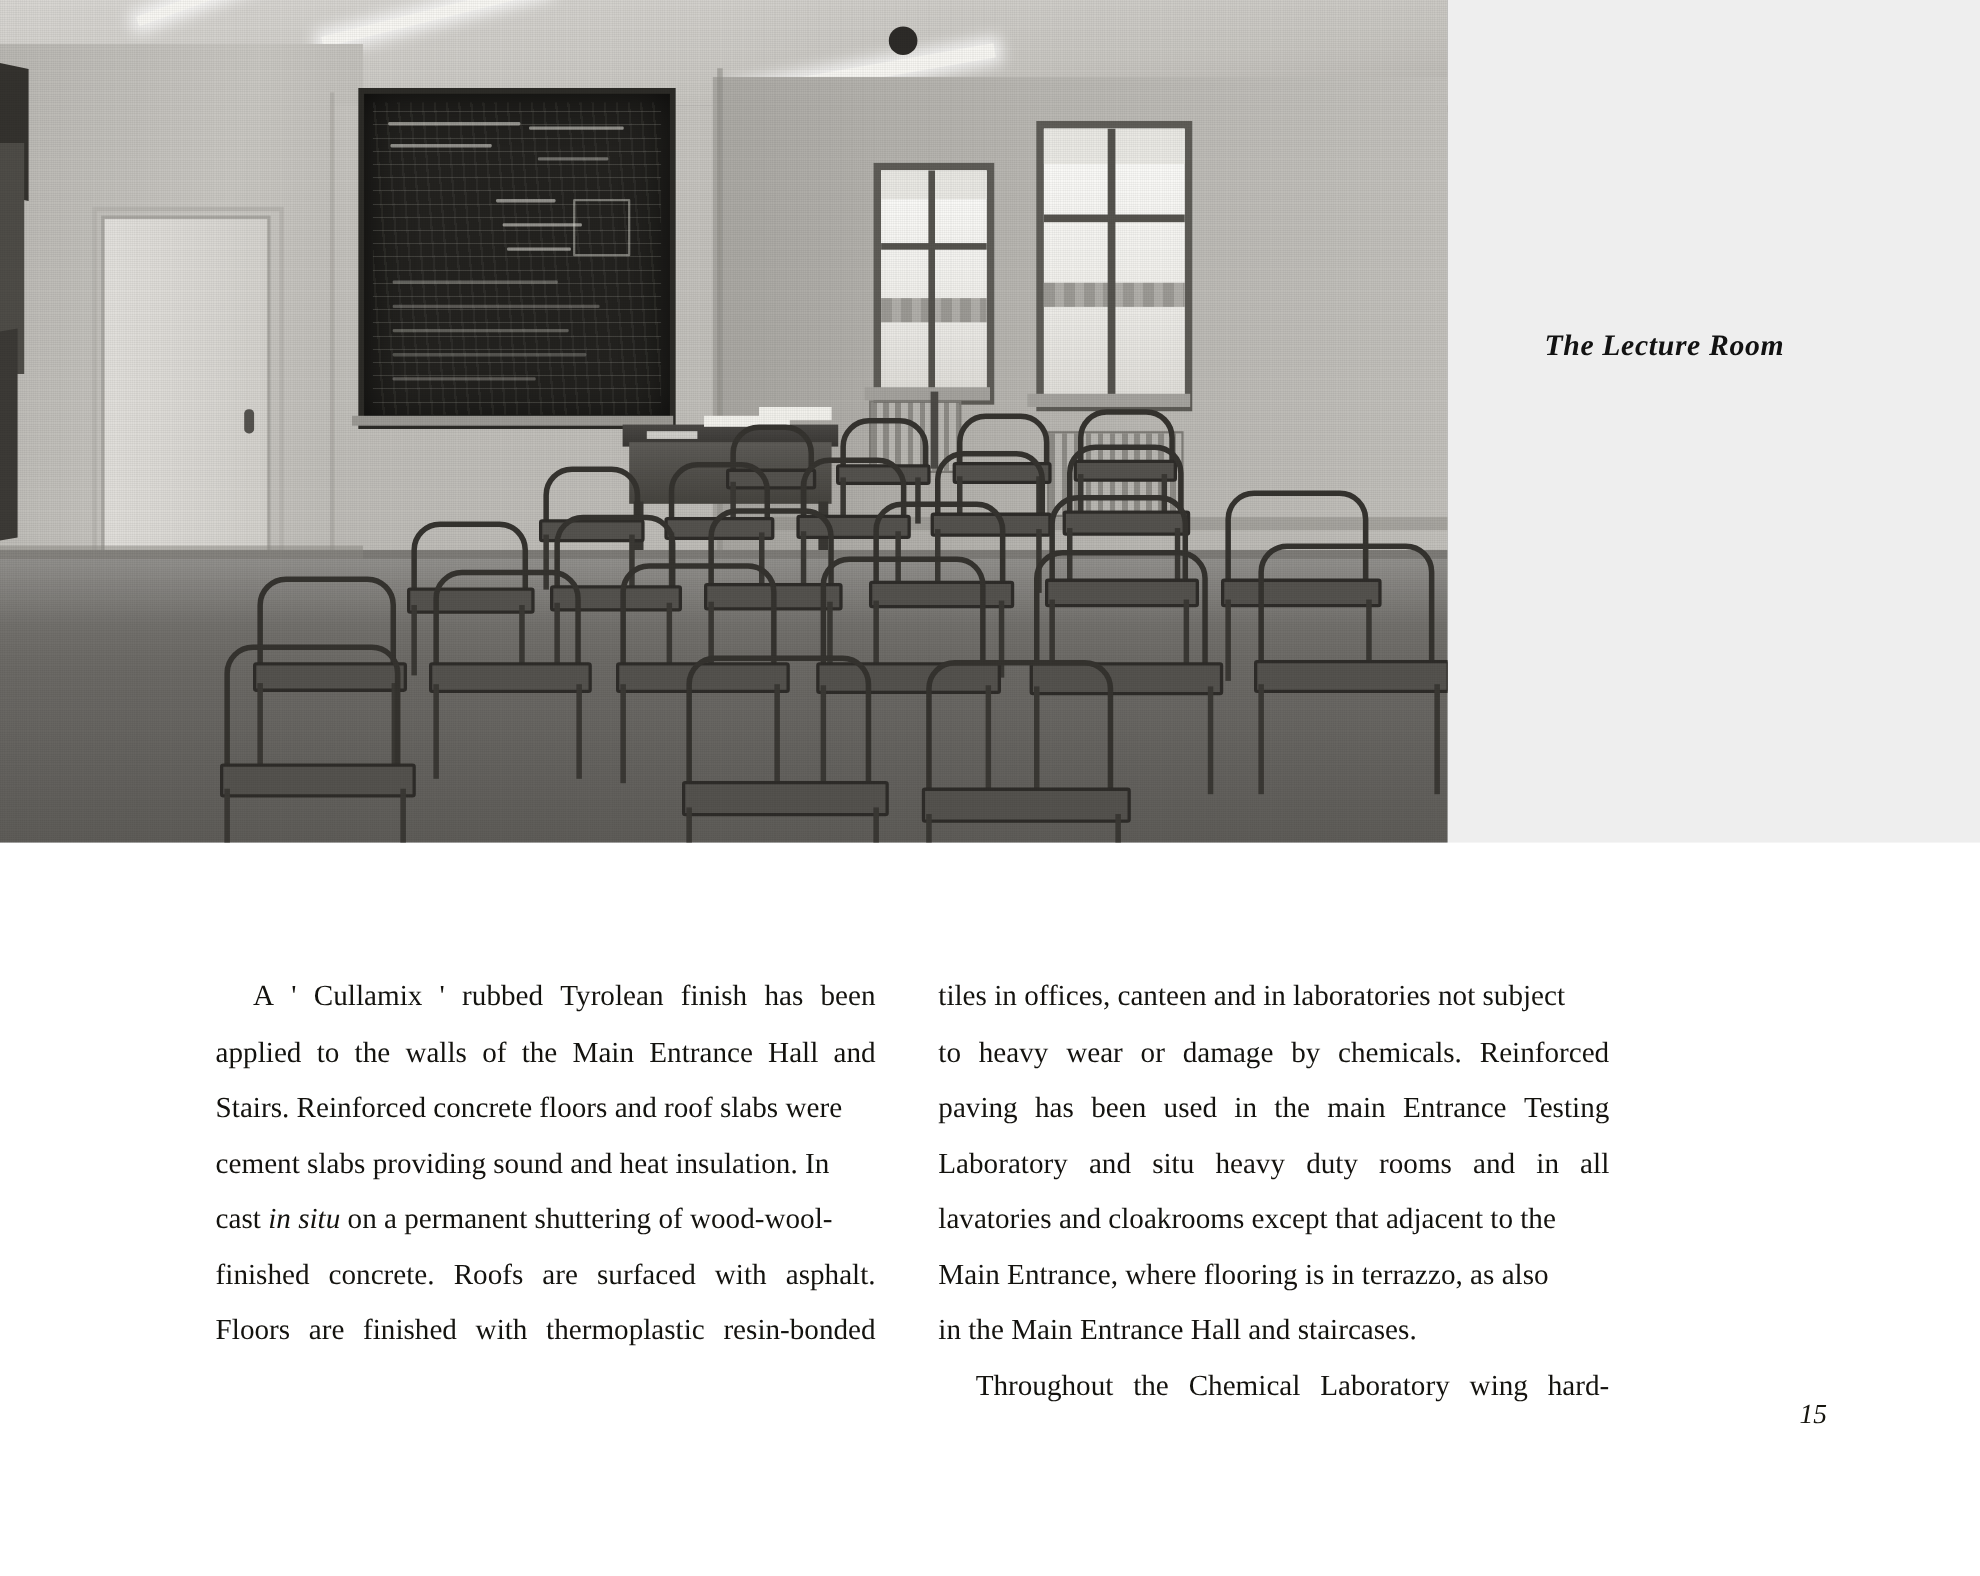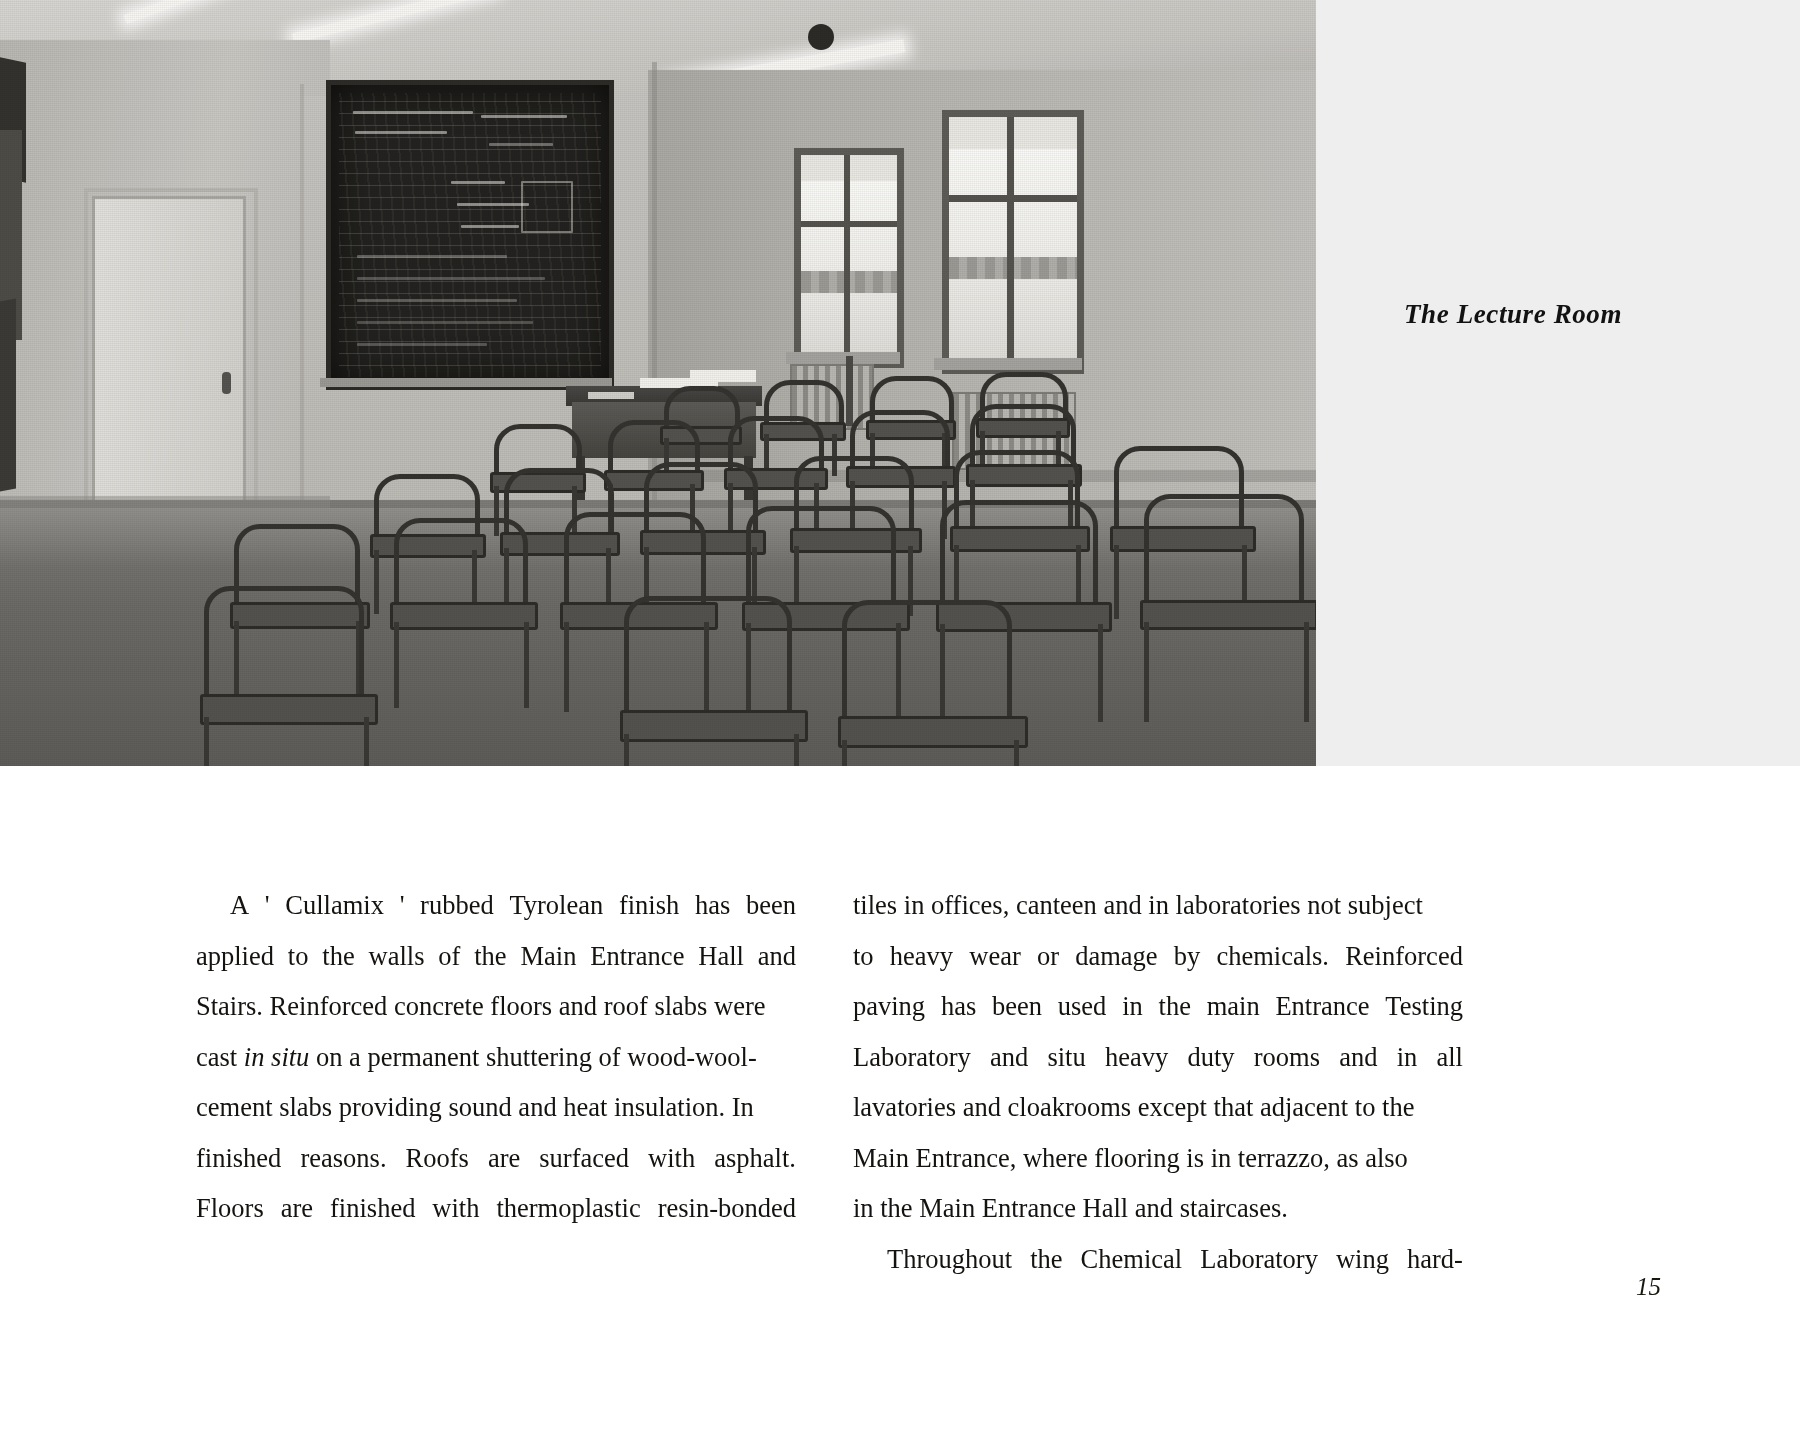--- a/index.html
+++ b/index.html
@@ -370,25 +370,25 @@
           <span>the</span>
           <span>walls</span>
           <span>of</span>
           <span>the</span>
           <span>Main</span>
           <span>Entrance</span>
           <span>Hall</span>
           <span>and</span>
       </span>
       <span class="ln">Stairs. Reinforced concrete floors and roof slabs were</span>
+      <span class="ln">cement slabs providing sound and heat insulation. In</span>
       <span class="ln"><span>cast</span> <em>in situ</em> <span>on a permanent shuttering of wood-wool-</span></span>
-      <span class="ln">cement slabs providing sound and heat insulation. In</span>
       <span class="ln just">
         <span>finished</span>
-          <span>reasons.</span>
+          <span>concrete.</span>
           <span>Roofs</span>
           <span>are</span>
           <span>surfaced</span>
           <span>with</span>
           <span>asphalt.</span>
       </span>
       <span class="ln just">
         <span>Floors</span>
           <span>are</span>
           <span>finished</span>

